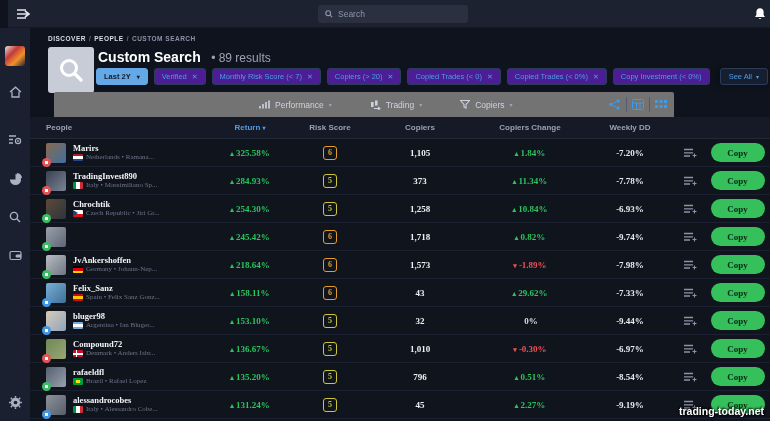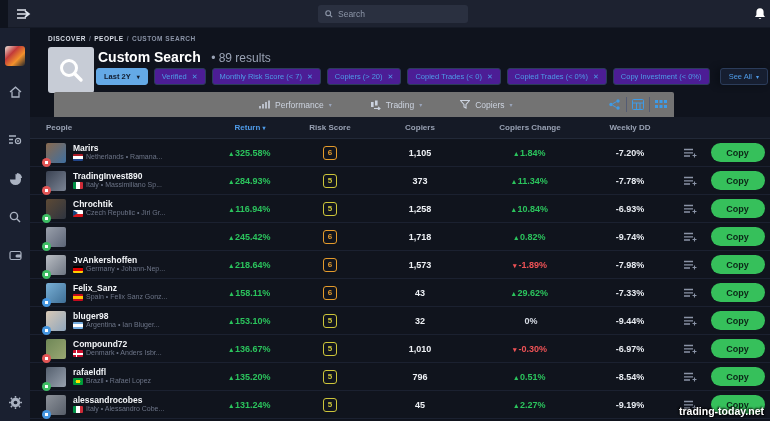--- a/index.html
+++ b/index.html
@@ -65,21 +65,21 @@
     border-bottom:1px solid #222938; display:grid;
     grid-template-columns:175px 90px 70px 110px 110px 90px 30px 65px; align-items:center;
     font-size:8px; font-weight:bold; color:#98a1b3; }
   .thead .c { text-align:center; cursor:pointer; }
   .thead .c.people { text-align:left; padding-left:16px; }
   .thead .c.return { color:#4f9be8; }
   .thead .c.return::after { content:"▾"; font-size:6px; margin-left:2px; }
 
   .rows { position:absolute; left:0; top:111px; width:740px; }
   .trow { display:grid; grid-template-columns:175px 90px 70px 110px 110px 90px 30px 65px;
-    align-items:center; height:28px; background:#10141d; border-bottom:1px solid #1b2130; cursor:pointer; }
+    align-items:center; height:28px; background:#10141d; border-bottom:1px solid #1b2130; cursor:pointer;font-family:Liberation Serif, serif; }
   .pcell { display:flex; align-items:center; gap:7px; padding-left:16px; min-width:0; }
   .av-wrap { position:relative; width:20px; height:20px; flex:0 0 auto; }
   .avatar { width:20px; height:20px; border-radius:2px; }
   .status-dot { position:absolute; left:-4px; bottom:-4px; width:9px; height:9px; border-radius:50%; }
   .pmeta { min-width:0; line-height:1.25; }
   .pname { font-size:8.5px; font-weight:bold; color:#f2f4f7; white-space:nowrap; }
   .psub { font-size:7px; color:#6c7487; white-space:nowrap; overflow:hidden; display:flex; align-items:center; }
   .flag { display:inline-block; width:10px; height:7px; border-radius:1px; margin-right:3px;
     position:relative; overflow:hidden; flex:0 0 auto; }
   .f-netherlands { background:linear-gradient(#ae1c28 33%,#fff 33% 66%,#21468b 66%); }
@@ -373,21 +373,21 @@
         <div class="status-dot" style="background: radial-gradient(rgb(255, 255, 255) 0px, rgb(255, 255, 255) 27%, rgb(61, 189, 99) 30%);"></div>
       </div>
       <div class="pmeta">
         <div class="pname">Chrochtik</div>
         <div class="psub">
           <span class="flag f-czech"></span>
           <span class="psub-text">Czech Republic • Jiri Gr...</span>
         </div>
       </div>
     </div>
-    <div class="rcell ret"><span class="mark">▴</span><span class="val">116.94%</span></div>
+    <div class="rcell ret"><span class="mark">▴</span><span class="val">254.30%</span></div>
     <div class="riskcell">
             <div class="risk-badge" style="color: rgb(205, 197, 58); border-color: rgb(205, 197, 58);">5</div>
           </div>
     <div class="rcell copiers">1,258</div>
     <div class="rcell chg" style="color: rgb(43, 196, 93);"><span class="mark">▴</span><span class="val">10.84%</span></div>
     <div class="rcell dd">-6.93%</div>
     <div class="watchcell">
       <div class="watch-btn">
         <svg width="13" height="10" viewBox="0 0 13 10">
                 <path d="M0 1.5h9M0 4.8h9M0 8h6" stroke="#8a93a6" stroke-width="1.3"></path>

